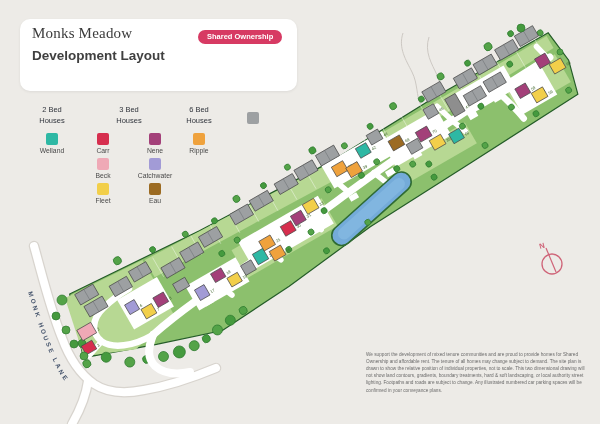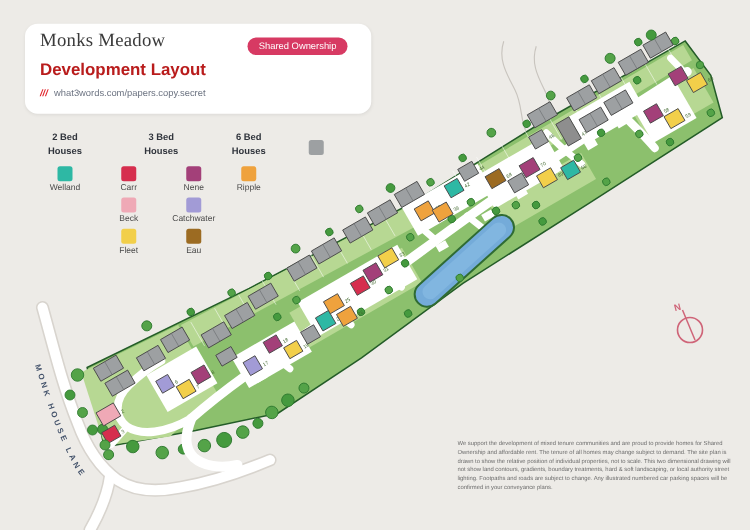--- a/index.html
+++ b/index.html
@@ -2,27 +2,27 @@
 <html><head>
 <meta charset="utf-8">
 <style>
   html,body{margin:0;padding:0;}
   body{width:600px;height:424px;background:#edebe7;font-family:"Liberation Sans",sans-serif;position:relative;overflow:hidden;}
   .page{position:absolute;inset:0;}
   #map{position:absolute;left:0;top:0;}
   
   .card{position:absolute;left:20px;top:19px;width:277px;height:72px;background:#ffffff;border-radius:10px;box-shadow:0 1px 3px rgba(0,0,0,.07);}
   .card .title{position:absolute;left:12px;top:6px;font-family:"Liberation Serif",serif;font-size:15px;color:#3b3b3b;letter-spacing:.2px;}
-  .card .subtitle{position:absolute;left:12px;top:29px;font-size:13.5px;font-weight:bold;color:#b91c1c;}
+  .card .subtitle{position:absolute;left:12px;top:29px;font-size:13.5px;font-weight:bold;color:#404040;}
   .card .w3w{position:absolute;left:12px;top:51px;font-size:7.5px;color:#6b7280;}
   .card .w3w .slashes{color:#e11f26;font-weight:bold;font-style:italic;margin-right:5px;}
-  .badge{position:absolute;left:178px;top:11px;height:14px;line-height:14px;padding:0 9px;background:#d73a63;border-radius:8px;color:#fff;font-size:7.5px;font-weight:normal;}
+  .badge{position:absolute;left:178px;top:11px;height:14px;line-height:14px;padding:0 9px;background:#d73a63;border-radius:8px;color:#fff;font-size:7.5px;font-weight:bold;}
   
   .lg-col{position:absolute;top:105px;text-align:center;color:#333;}
-  .lg-title{font-size:7.5px;font-weight:bold;line-height:1.4;white-space:pre-line;color:#30343c;}
+  .lg-title{font-size:7.5px;font-weight:normal;line-height:1.4;white-space:pre-line;color:#30343c;}
   .lg-items{margin-top:7px;display:grid;justify-content:center;column-gap:10px;row-gap:4px;}
   .lg-item{width:42px;}
   .lg-swatch{width:12px;height:12px;border-radius:2px;margin:0 auto;}
   .lg-label{font-size:6.8px;color:#4a4a4a;margin-top:2px;white-space:nowrap;}
   
   .disclaimer{position:absolute;left:366px;top:351px;width:222px;height:46px;overflow:hidden;}
   .disclaimer span{display:block;width:444px;transform:scale(.5);transform-origin:0 0;font-size:9.4px;line-height:1.5;color:#6b6b6b;}
 </style>
 </head>
 <body>
@@ -286,23 +286,20 @@
       <circle cx="552" cy="264" r="10" fill="none" stroke="#cf6478" stroke-width="1.3"></circle>
       <line x1="556" y1="272" x2="546" y2="248" stroke="#cf6478" stroke-width="1.2"></line>
       <text x="540" y="249" font-size="7.5" font-weight="bold" fill="#cf6478" transform="rotate(-15 540 249)">N</text>
     </g>
   </svg>
 
   <div class="card">
     <div class="title">Monks Meadow</div>
     <div class="subtitle">Development Layout</div>
     <div class="badge">Shared Ownership</div>
-    <div class="w3w">
-      <span class="slashes">///</span><span>what3words.com/papers.copy.secret</span>
-    </div>
   </div>
 
   <div id="legend">
       <div class="lg-col" style="left: 22px; width: 60px;">
         <div class="lg-title">2 Bed
 Houses</div>
         <div class="lg-items" style="grid-template-columns: repeat(1, 42px);">
           <div class="lg-item">
             <div class="lg-swatch" style="background: rgb(46, 184, 164);"></div>
             <div class="lg-label">Welland</div>

